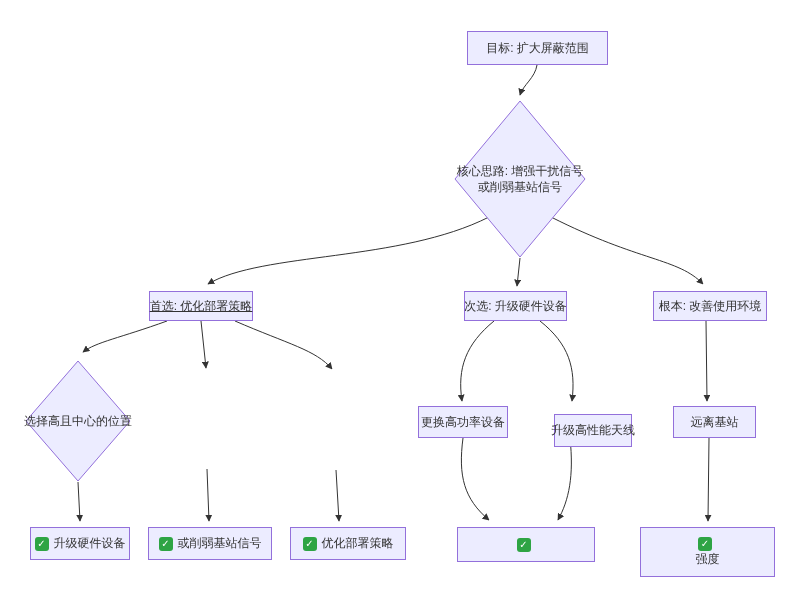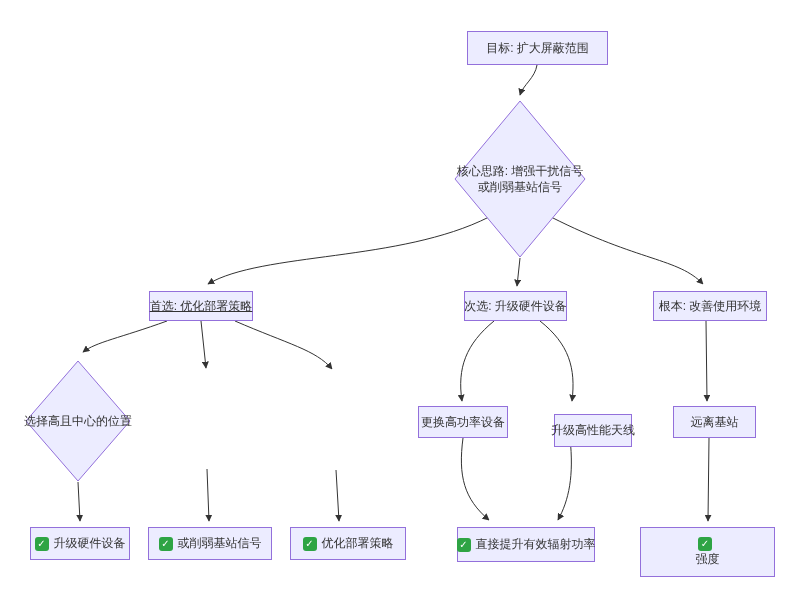--- a/index.html
+++ b/index.html
@@ -112,21 +112,20 @@
   </div>
   <div class="node rect" style="left:290px;top:527px;width:116px;height:33px;">
     <span class="result-row">
       <span class="check">✓</span>
       <span class="label">优化部署策略</span>
     </span>
   </div>
   <div class="node rect" style="left:457px;top:527px;width:138px;height:35px;">
     <span class="result-row">
       <span class="check">✓</span>
-      <span class="label">直接提升有效辐射功率</span>
     </span>
   </div>
   <div class="node rect" style="left:640px;top:527px;width:135px;height:50px;">
     <span class="two-line-label">
       <span class="result-row">
         <span class="check">✓</span>
       </span>
       <span class="label">强度</span>
     </span>
   </div>

